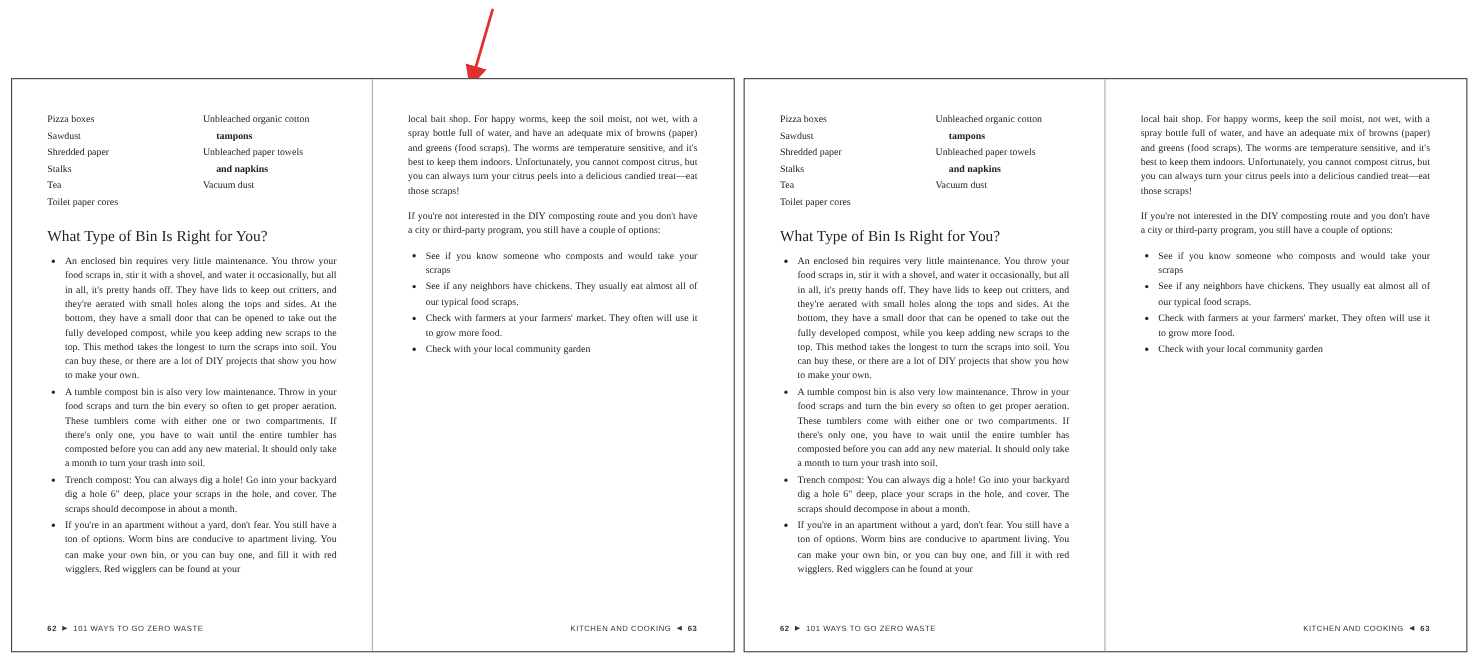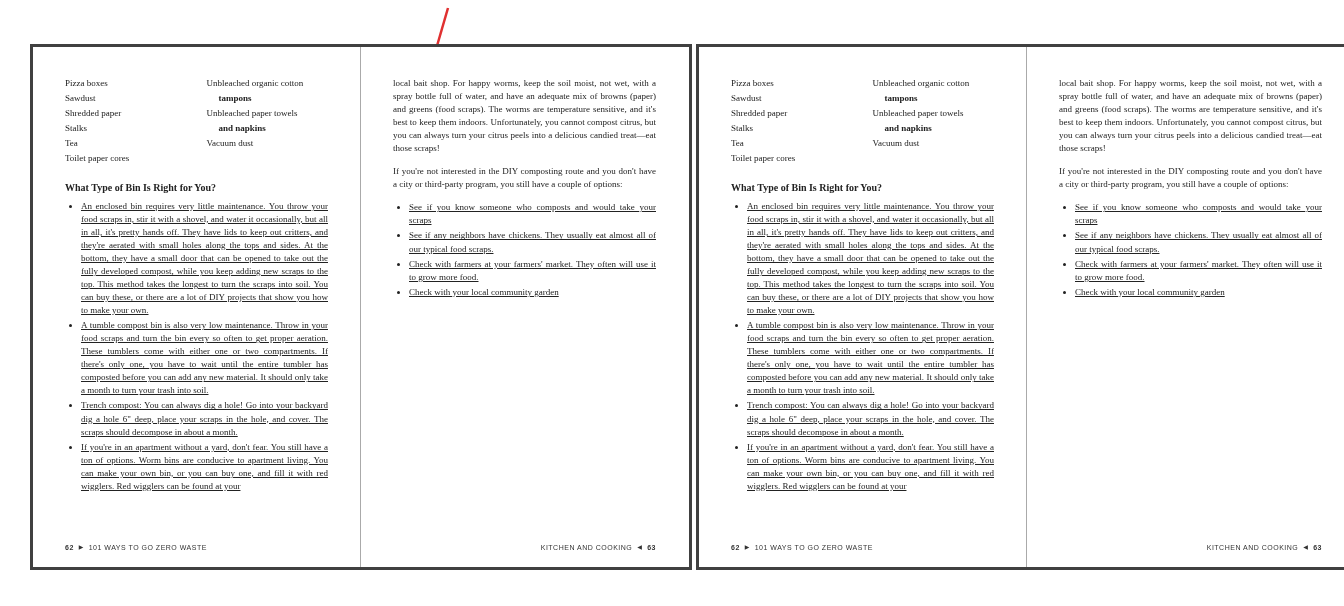--- a/index.html
+++ b/index.html
@@ -1,27 +1,27 @@
 <!DOCTYPE html>
 <html><head>
 <meta charset="utf-8">
 <style>
   html,body{margin:0;padding:0;background:#fff;font-family:Georgia,"Times New Roman",serif;color:#222;}
   .viewport{width:1344px;height:606px;position:relative;}
-  .spread{position:absolute;top:44px;border:3px solid #404040;background:#fff;display:flex;margin-left:20px;}
+  .spread{position:absolute;top:71px;border:1px solid #404040;background:#fff;display:flex;}
   .spread.left-spread{left:10px;width:656px;height:520px;}
   .spread.right-spread{left:676px;width:656px;height:520px;}
   .divider{width:1px;background:#aaa;}
   .page{width:327px;height:520px;box-sizing:border-box;padding:30px 32px 18px 32px;position:relative;font-size:9px;line-height:1.45;}
   .materials{display:flex;gap:20px;margin-bottom:14px;}
   .materials .col{flex:1;}
   .materials .item{margin-bottom:2px;}
   .sub-indent{padding-left:12px;font-weight:bold;}
-  .heading{font-weight:bold;font-size:10px;margin:10px 0 4px 0;}
-  ul.bullets{margin:0;padding-left:16px;text-decoration:underline;}
+  .heading{font-weight:normal;font-size:14px;margin:10px 0 4px 0;}
+  ul.bullets{margin:0;padding-left:16px;}
   ul.bullets li{margin-bottom:2px;text-align:justify;}
   p.body{margin:0 0 10px 0;text-align:justify;font-family:Liberation Serif, serif;}
   .footer{position:absolute;bottom:14px;font-size:7px;letter-spacing:0.5px;font-family:Arial,Helvetica,sans-serif;color:#333;}
   .footer.left{left:32px;}
   .footer.right{right:32px;}
   .page-num{font-weight:bold;}
   .tri{font-size:6px;vertical-align:1px;}
   .arrow{position:absolute;left:420px;top:0;pointer-events:none;}
 </style>
 </head>

